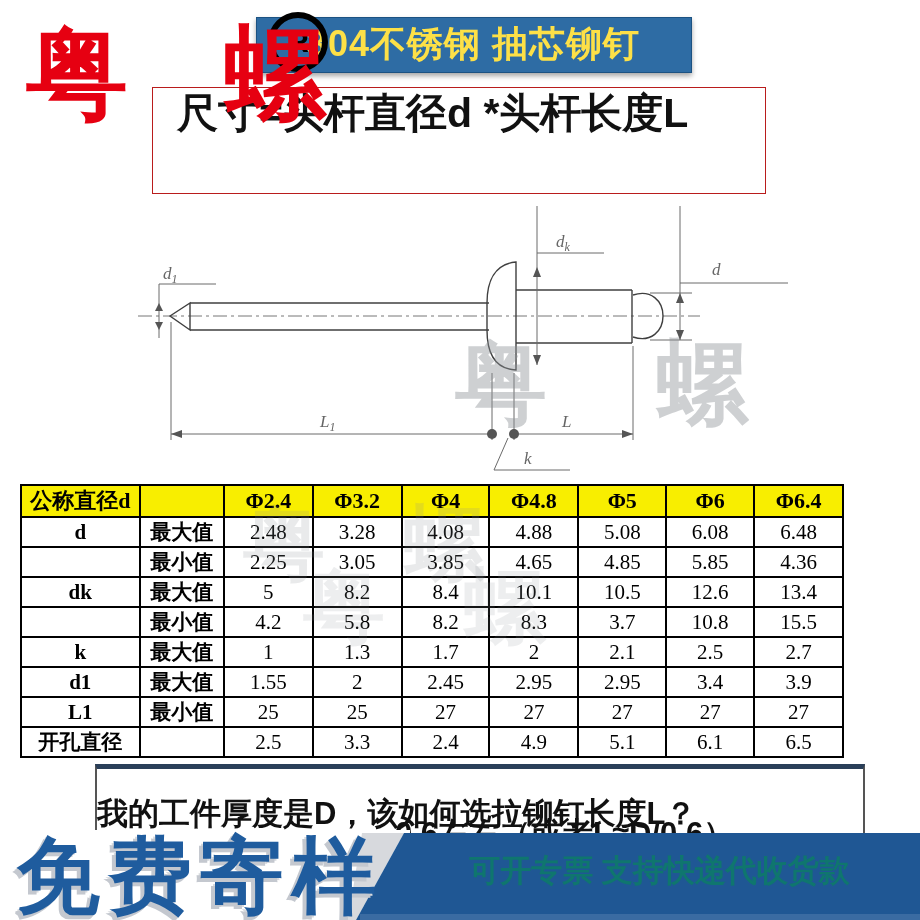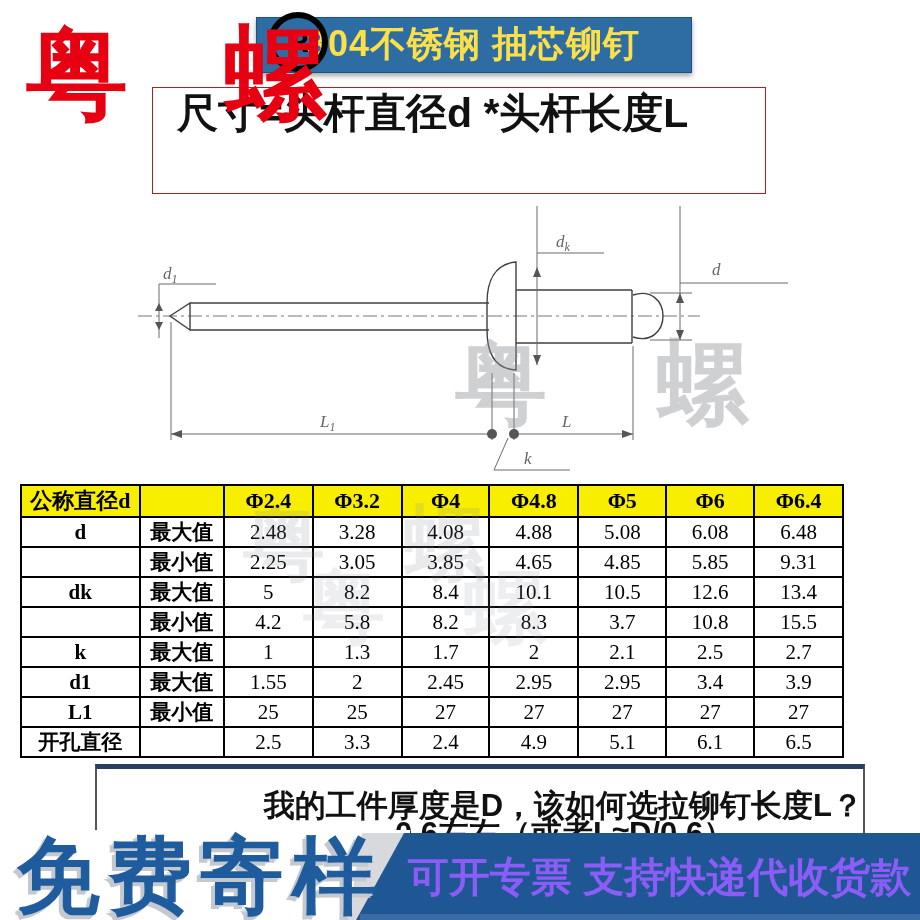--- a/index.html
+++ b/index.html
@@ -36,32 +36,32 @@
               z-index:8;font-family:"Liberation Serif",serif;}
   .spec-table th,.spec-table td{border:2px solid #000;text-align:center;padding:0;
               height:26px;font-size:21px;color:#000;background:#fff;}
   .spec-table th{background:#f8ee00;font-size:22px;font-weight:bold;height:29px;}
   .spec-table td.lbl{font-weight:bold;}
 
   
   .question-box{position:absolute;left:95px;top:764px;width:766px;height:120px;background:#fff;
             border-top:5px solid #2a3f59;border-left:2px solid #555;border-right:2px solid #555;
             z-index:4;}
-  .q-line1{margin-top:16px;text-align:right;font-size:31px;font-weight:bold;color:#111;}
+  .q-line1{margin-top:24px;text-align:left;font-size:31px;font-weight:bold;color:#111;}
   .q-line2{position:absolute;left:298px;top:44px;font-size:31px;font-weight:bold;color:#111;
            white-space:nowrap;}
 
   
   .footer-white{position:absolute;left:0;top:830px;width:410px;height:90px;background:#fff;z-index:40;}
   .free-sample{position:absolute;left:16px;top:820px;font-size:84px;font-weight:900;
                color:#1f5c9e;letter-spacing:8px;z-index:45;white-space:nowrap;
                text-shadow:-4px 4px 0 #c4c8cf,-2px 2px 0 #d7dade;}
   .footer-svg{position:absolute;left:0;top:828px;z-index:42;}
   .promo-text{position:absolute;left:402px;top:850px;width:515px;text-align:center;
-              font-size:41px;font-weight:900;color:#8b5cf6;letter-spacing:0;z-index:46;
+              font-size:31px;font-weight:900;color:#0f766e;letter-spacing:0;z-index:46;
               white-space:nowrap;}
 
   
   .outline{stroke:#3f3f3f;stroke-width:1.4;fill:none;}
   .dim{stroke:#6a6a6a;stroke-width:1;fill:none;}
   .dimfill{fill:#555;stroke:none;}
   .dimtext{fill:#666;font-family:"Liberation Serif",serif;font-style:italic;font-size:17px;}
   .cline{stroke:#777;stroke-width:1;stroke-dasharray:14 4 3 4;fill:none;}
 </style>
 </head>
@@ -177,21 +177,21 @@
         </tr>
         <tr>
           <td class="lbl"></td>
           <td class="lbl">最小值</td>
           <td>2.25</td>
           <td>3.05</td>
           <td>3.85</td>
           <td>4.65</td>
           <td>4.85</td>
           <td>5.85</td>
-          <td>9.31</td>
+          <td>4.36</td>
         </tr>
         <tr>
           <td class="lbl">dk</td>
           <td class="lbl">最大值</td>
           <td>5</td>
           <td>8.2</td>
           <td>8.4</td>
           <td>10.1</td>
           <td>10.5</td>
           <td>12.6</td>

